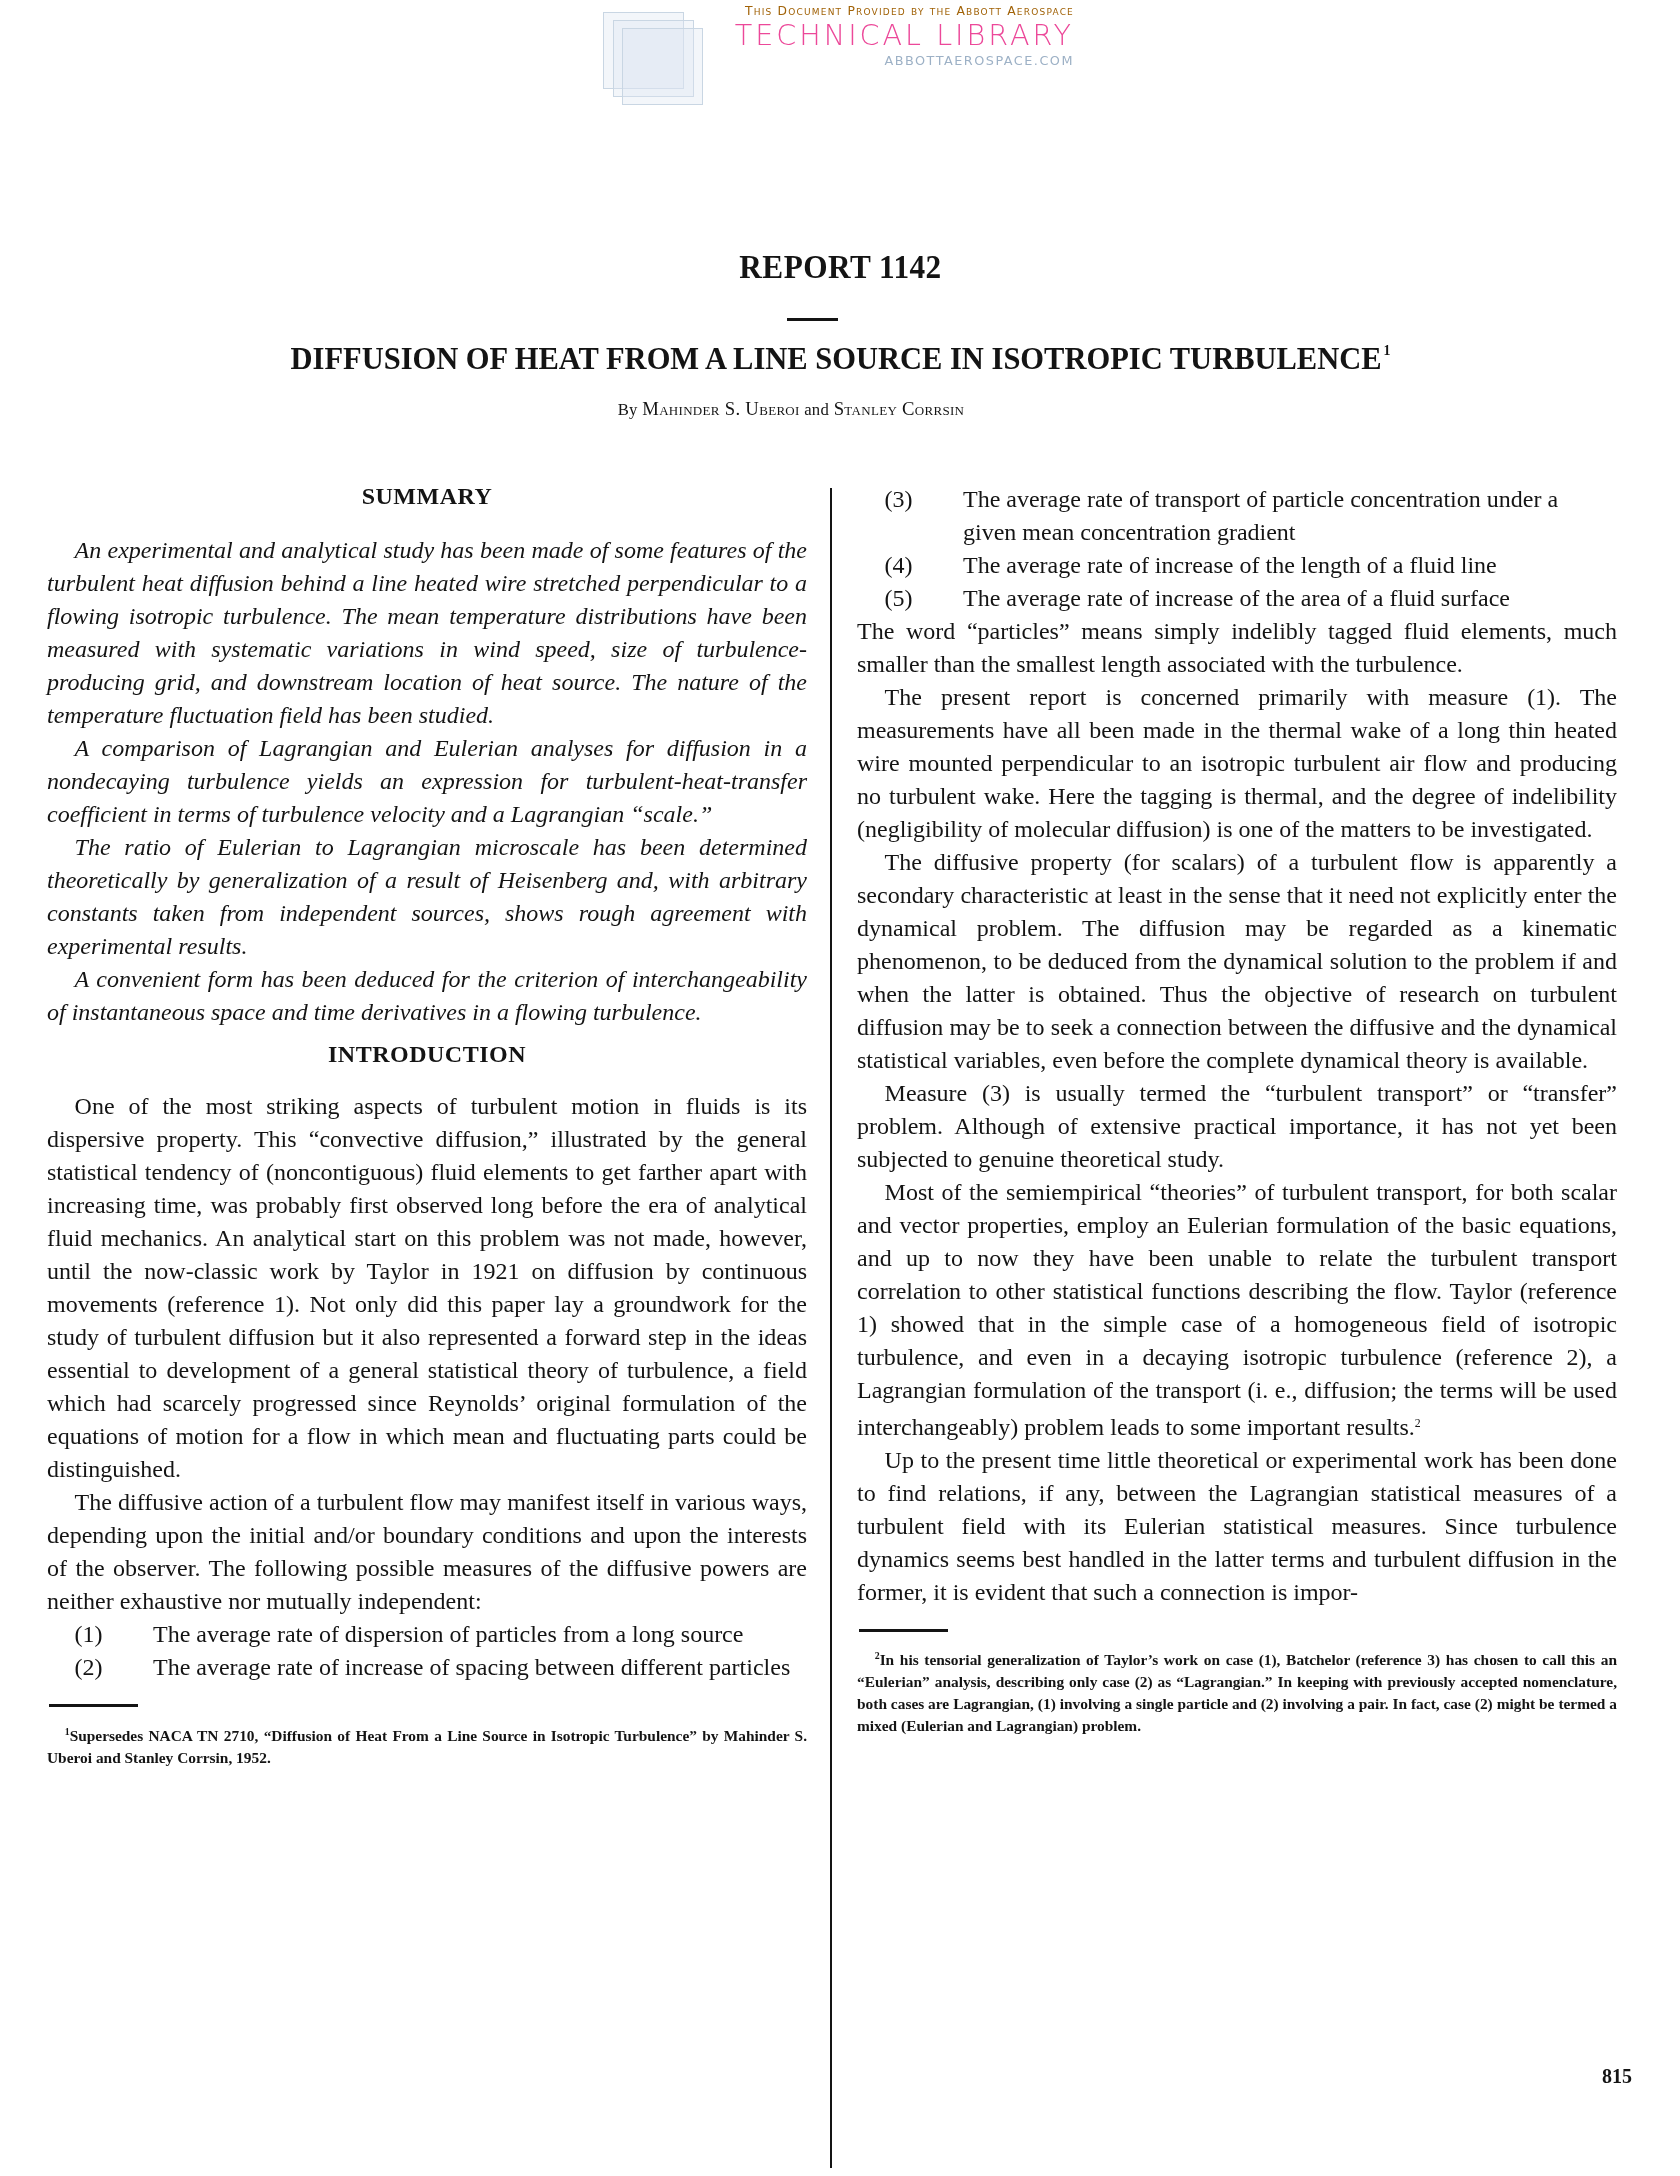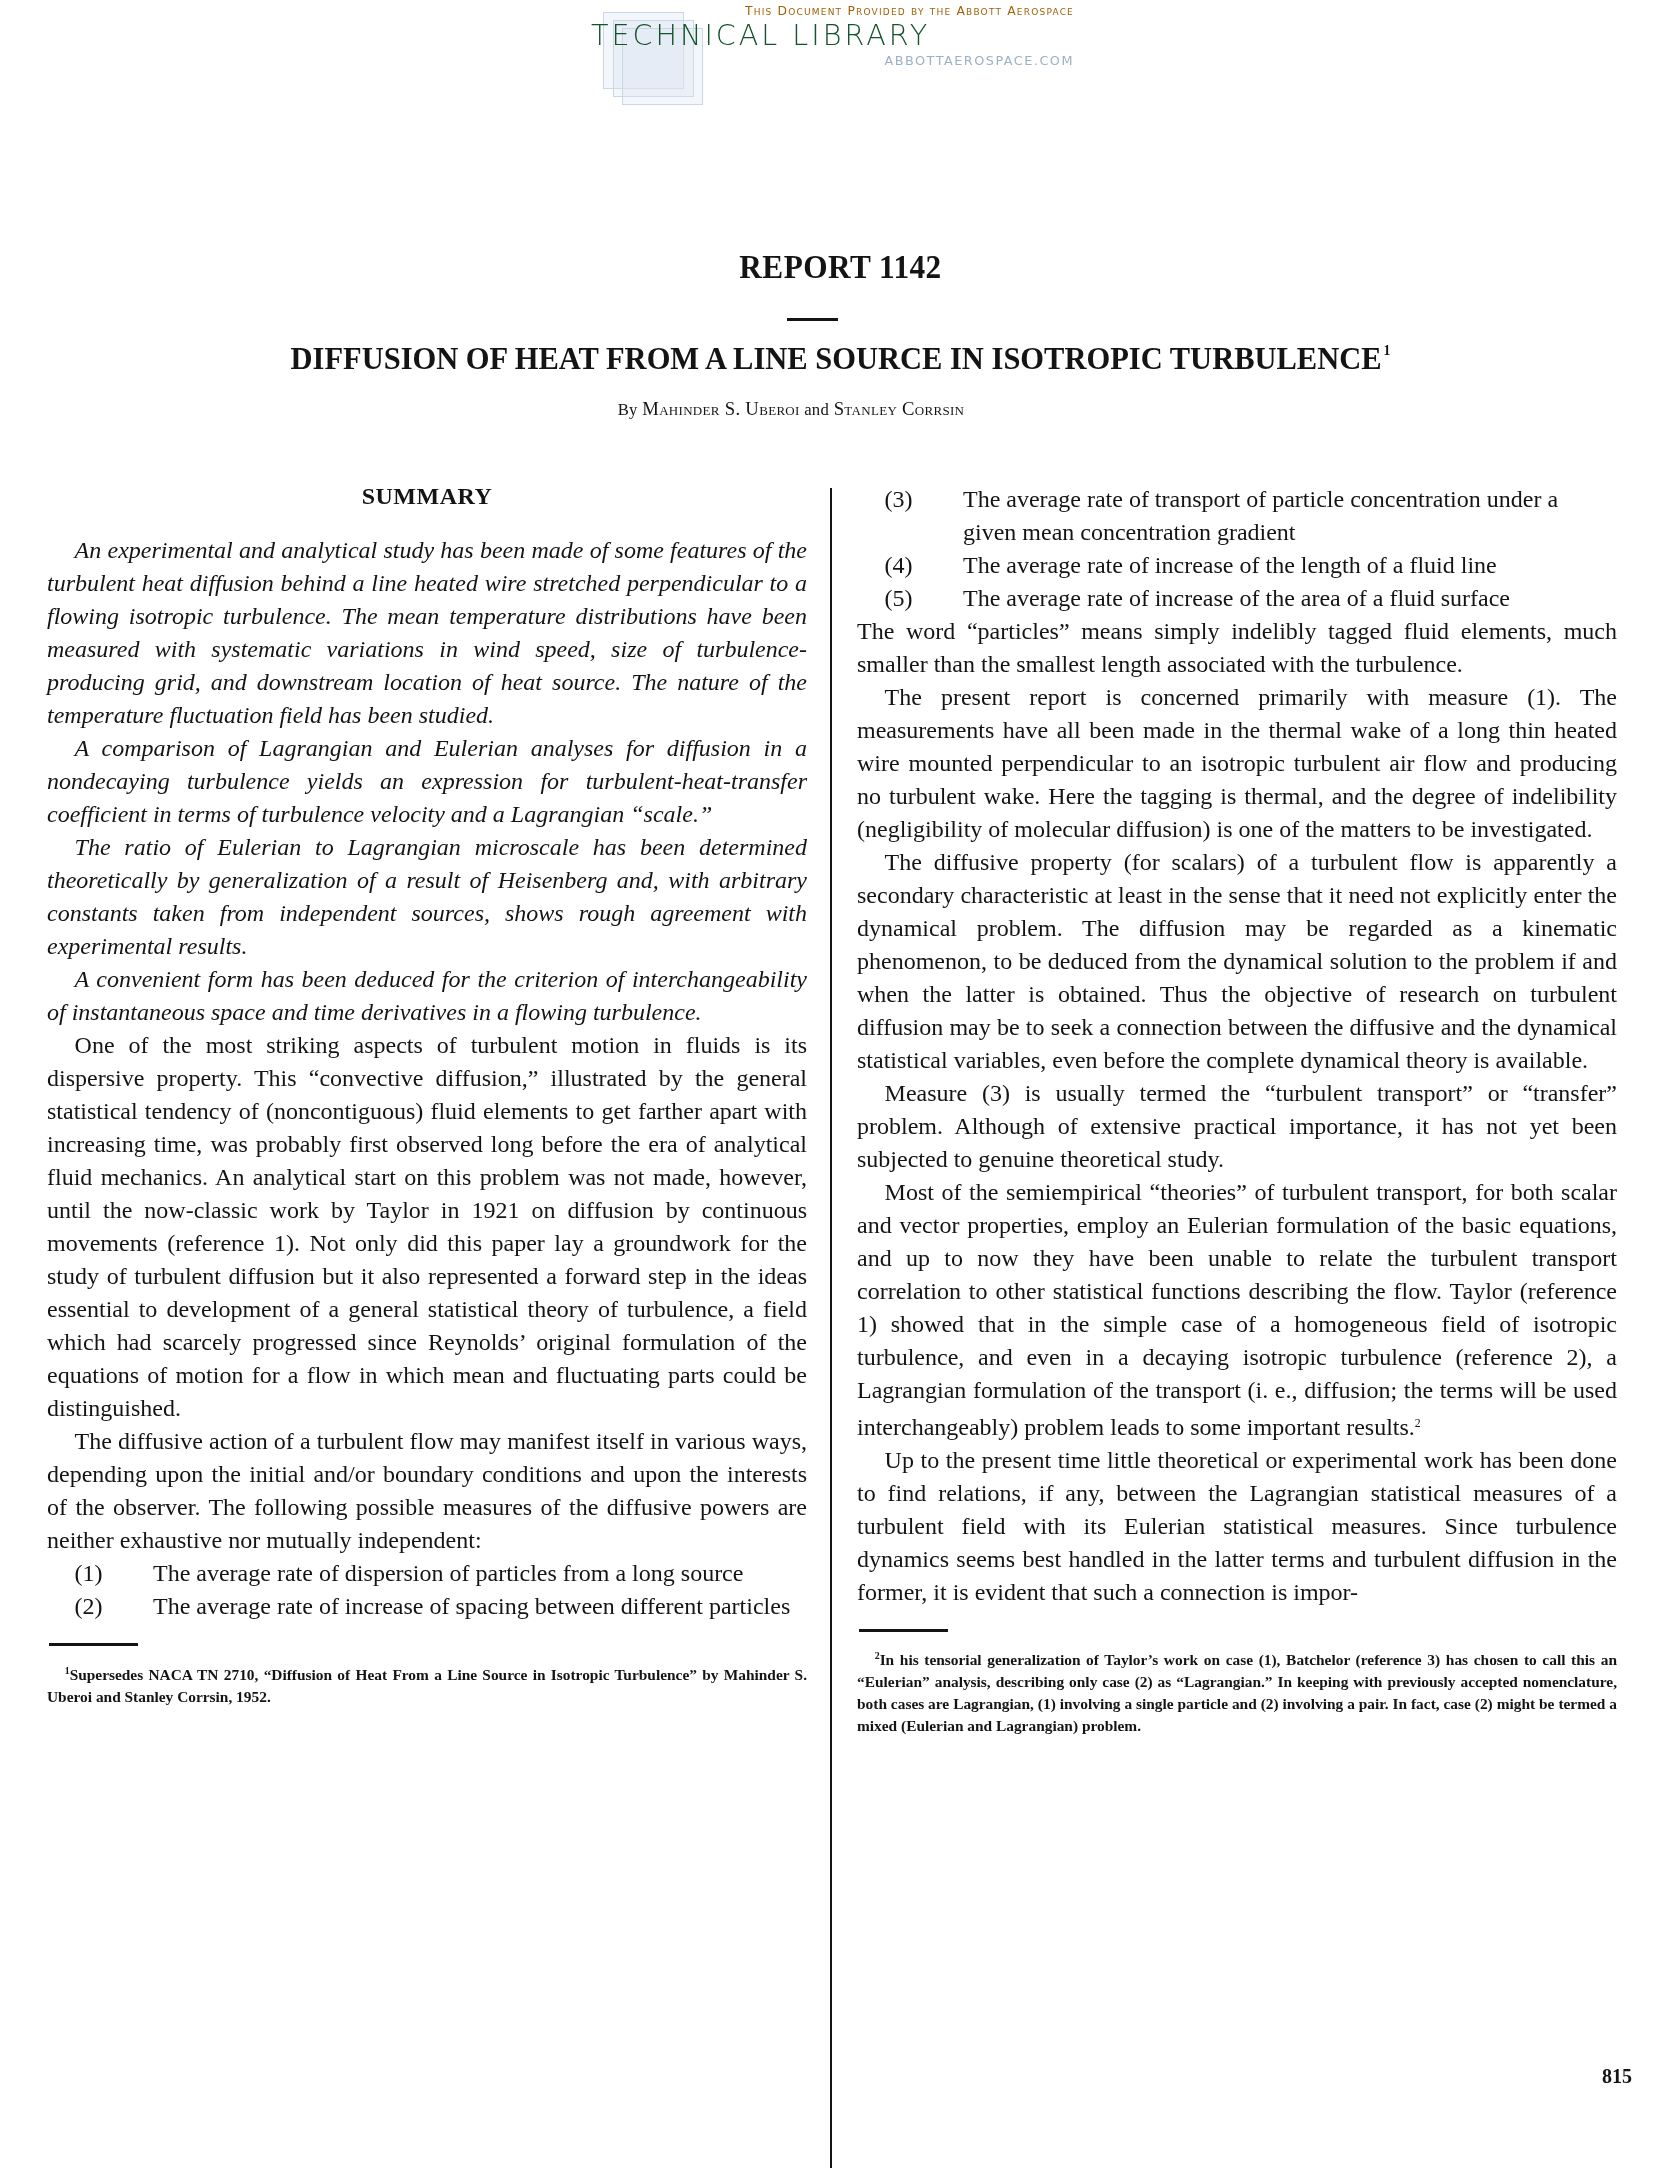--- a/index.html
+++ b/index.html
@@ -6,22 +6,22 @@
   body {
     width: 1681px; height: 2176px; position: relative; overflow: hidden;
     font-family: "Liberation Serif", "DejaVu Serif", serif; color: #141414;
   }
   
   .watermark { position: absolute; left: 591px; top: 2px; width: 483px; height: 108px; }
   .wm-pages { position: absolute; left: 11.8px; top: 9.9px; width: 108px; height: 91px; }
   .wm-page { position: absolute; border: 1px solid #c9d6e3; background: rgba(220,230,240,0.35); }
   .wm-line1 { position: absolute; left: 0; top: 2px; width: 483px; text-align: right;
     font-family: "DejaVu Sans", sans-serif; font-size: 12.3px; letter-spacing: 1.2px; color: #a16207; }
-  .wm-line2 { position: absolute; left: 0; top: 15.8px; width: 483px; text-align: left;
-    font-family: "DejaVu Sans", sans-serif; font-size: 28.6px; letter-spacing: 3px; color: #14532d; font-weight: 300; }
+  .wm-line2 { position: absolute; left: 0; top: 15.8px; width: 483px; text-align: right;
+    font-family: "DejaVu Sans", sans-serif; font-size: 28.6px; letter-spacing: 3px; color: #ec4899; font-weight: 300; }
   .wm-line3 { position: absolute; left: 0; top: 51px; width: 483px; text-align: right;
     font-family: "DejaVu Sans", sans-serif; font-size: 12.8px; letter-spacing: 1.5px; color: #9db1c6; }
 
   
   .report-title { position: absolute; left: 0; top: 248px; width: 1681px; text-align: center;
     font-size: 34px; font-weight: bold; letter-spacing: 0.5px; transform: scaleX(0.92); }
   .title-rule { position: absolute; left: 787px; top: 318px; width: 51px; height: 3px; background: #141414; }
   .main-title { position: absolute; left: 0; top: 342px; width: 1681px; text-align: center;
     font-size: 30.5px; font-weight: bold; }
   .main-title sup { font-size: 13.8px; vertical-align: 13.8px; margin-left: 2px; }
@@ -81,20 +81,21 @@
 
 <div class="col col-left">
   <div class="summary">
     <h2 class="sec-head summary-head">SUMMARY</h2>
     <p>An experimental and analytical study has been made of some features of the turbulent heat diffusion behind a line heated wire stretched perpendicular to a flowing isotropic turbulence. The mean temperature distributions have been measured with systematic variations in wind speed, size of turbulence-producing grid, and downstream location of heat source. The nature of the temperature fluctuation field has been studied.</p>
     <p>A comparison of Lagrangian and Eulerian analyses for diffusion in a nondecaying turbulence yields an expression for turbulent-heat-transfer coefficient in terms of turbulence velocity and a Lagrangian “scale.”</p>
     <p>The ratio of Eulerian to Lagrangian microscale has been determined theoretically by generalization of a result of Heisenberg and, with arbitrary constants taken from independent sources, shows rough agreement with experimental results.</p>
     <p>A convenient form has been deduced for the criterion of interchangeability of instantaneous space and time derivatives in a flowing turbulence.</p>
   </div>
   <div>
+    <h2 class="sec-head intro-head">INTRODUCTION</h2>
     <p>One of the most striking aspects of turbulent motion in fluids is its dispersive property. This “convective diffusion,” illustrated by the general statistical tendency of (noncontiguous) fluid elements to get farther apart with increasing time, was probably first observed long before the era of analytical fluid mechanics. An analytical start on this problem was not made, however, until the now-classic work by Taylor in 1921 on diffusion by continuous movements (reference 1). Not only did this paper lay a groundwork for the study of turbulent diffusion but it also represented a forward step in the ideas essential to development of a general statistical theory of turbulence, a field which had scarcely progressed since Reynolds’ original formulation of the equations of motion for a flow in which mean and fluctuating parts could be distinguished.</p>
     <p>The diffusive action of a turbulent flow may manifest itself in various ways, depending upon the initial and/or boundary conditions and upon the interests of the observer. The following possible measures of the diffusive powers are neither exhaustive nor mutually independent:</p>
     <div class="list-left">
       <div class="list-item">
         <span class="num">(1)</span>
         <span>The average rate of dispersion of particles from a long source</span>
       </div>
       <div class="list-item">
         <span class="num">(2)</span>
         <span>The average rate of increase of spacing between different particles</span>

